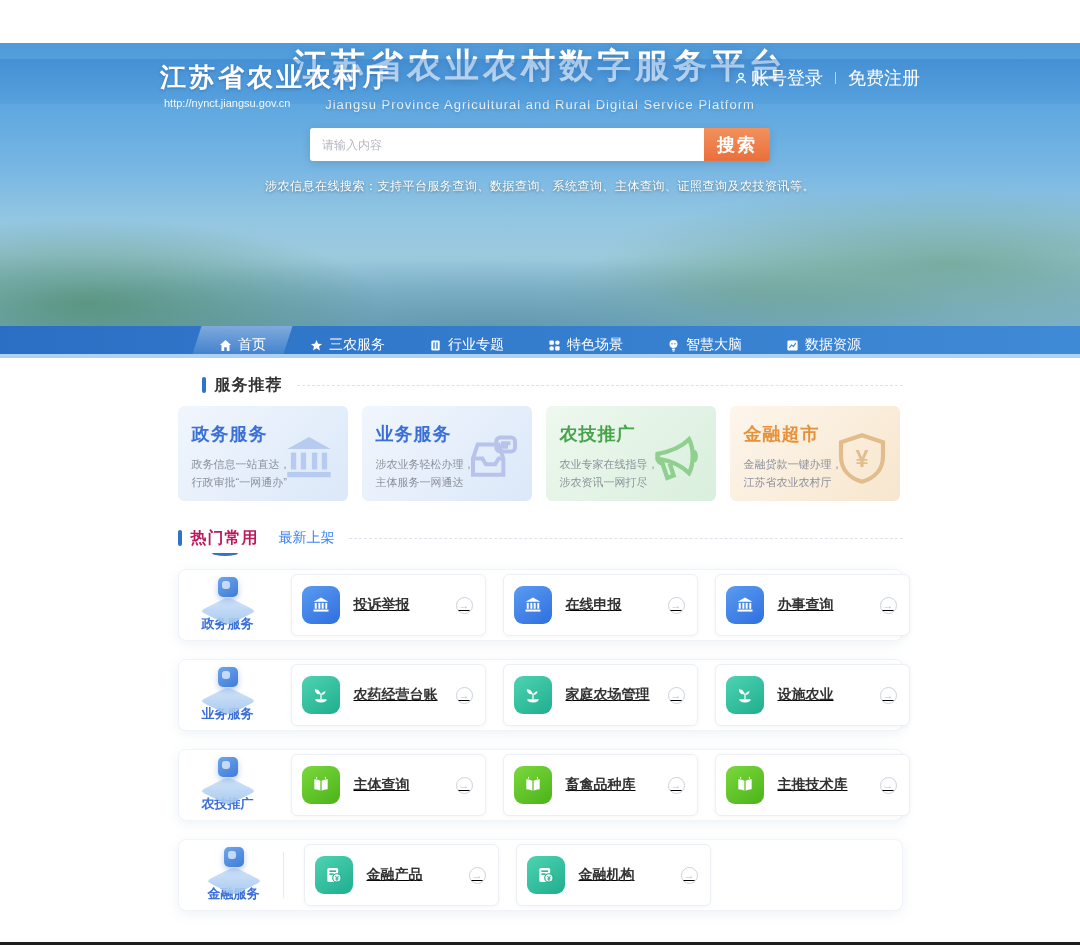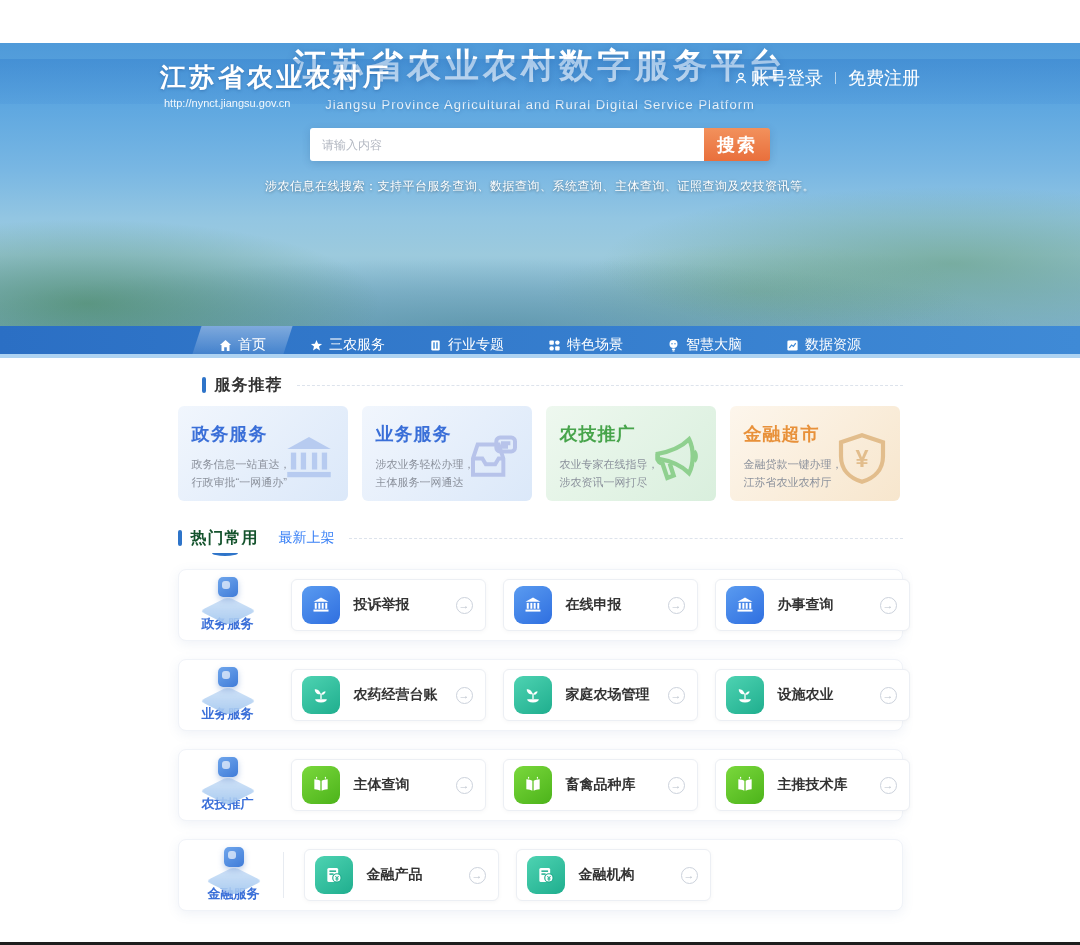--- a/index.html
+++ b/index.html
@@ -57,35 +57,35 @@
   .rec-card.theme-green  { background:linear-gradient(135deg,#eef8ef,#d9efdd); }
   .rec-card.theme-orange { background:linear-gradient(135deg,#fdf6ec,#f7e6cd); }
   .rec-title { font-size:18px; font-weight:bold; letter-spacing:1px; }
   .theme-blue .rec-title { color:#3a6fd8; }
   .theme-green .rec-title { color:#47a44b; }
   .theme-orange .rec-title { color:#e8913a; }
   .rec-desc { margin-top:9px; font-size:11px; color:#8b919c; line-height:1.65; }
   .rec-icon { position:absolute; right:10px; top:50%; transform:translateY(-42%); }
 
   .hot-header { display:flex; align-items:center; margin-top:26px; height:22px; }
-  .hot-tab-active { position:relative; font-size:16px; font-weight:bold; color:#14532d; margin-left:9px; letter-spacing:1px; cursor:pointer; }
+  .hot-tab-active { position:relative; font-size:16px; font-weight:bold; color:#be185d; margin-left:9px; letter-spacing:1px; cursor:pointer; }
   .hot-underline { position:absolute; left:50%; transform:translateX(-50%); bottom:-7px; width:26px; height:6px; border-bottom:3px solid #2e74c9; border-radius:50%; }
   .hot-tab-secondary { font-size:14px; color:#3b82f6; margin-left:20px; cursor:pointer; }
 
   .rows { margin-top:20px; }
   .svc-row { display:flex; align-items:center; width:725px; height:72px; background:#fff; border:1px solid #f0f3f8; border-radius:8px; box-shadow:0 3px 12px rgba(100,130,180,.10); margin-bottom:18px; padding:0 12px 0 22px; }
   .svc-cat { width:66px; display:flex; flex-direction:column; align-items:center; }
   .cat-illus { position:relative; width:54px; height:34px; }
   .cat-base { position:absolute; left:7px; top:14px; width:40px; height:40px; transform:rotateX(60deg) rotateZ(45deg); transform-origin:center; background:linear-gradient(135deg,#cfe2f7,#9ec4ef); border-radius:6px; opacity:.9; }
   .cat-top { position:absolute; left:17px; top:0px; width:20px; height:20px; background:linear-gradient(145deg,#6fa6ec,#3f7bd8); border-radius:5px; box-shadow:0 3px 6px rgba(60,110,190,.35); }
   .cat-top::after { content:""; position:absolute; left:4px; top:4px; width:8px; height:8px; background:rgba(255,255,255,.65); border-radius:3px; }
   .cat-label { margin-top:4px; font-size:13px; font-weight:bold; color:#3a6fd8; white-space:nowrap; }
   .svc-divider { width:1px; height:46px; background:#e7ebf1; margin:0 20px 0 16px; }
   .svc-items { display:flex; gap:17px; }
-  .svc-item { display:flex; align-items:center; width:195px; height:52px; border:1px solid #eceff4; border-radius:6px; background:#fff; box-shadow:0 1px 5px rgba(0,0,0,.04); padding:0 12px 0 10px; cursor:pointer; }
+  .svc-item { display:flex; align-items:center; width:195px; height:62px; border:1px solid #eceff4; border-radius:6px; background:#fff; box-shadow:0 1px 5px rgba(0,0,0,.04); padding:0 12px 0 10px; cursor:pointer;text-decoration:underline; }
   .tile { width:38px; height:38px; border-radius:9px; display:flex; align-items:center; justify-content:center; flex-shrink:0; }
   .tile.blue  { background:linear-gradient(145deg,#5a9bf0,#2f6fe0); }
   .tile.teal  { background:linear-gradient(145deg,#4ed3b2,#1fae8e); }
   .tile.green { background:linear-gradient(145deg,#7ad83c,#4cb31a); }
   .svc-label { flex:1; margin-left:14px; font-size:14px; color:#333; font-weight:bold; white-space:nowrap; }
   .arrow-circle { width:17px; height:17px; border:1px solid #ccd2dc; border-radius:50%; display:flex; align-items:center; justify-content:center; color:#b8bfca; font-size:11px; line-height:1; flex-shrink:0; }
   .bottom-line { position:absolute; left:0; bottom:0; width:100%; height:3px; background:#1e1e1e; }
 </style>
 </head>
 <body>

